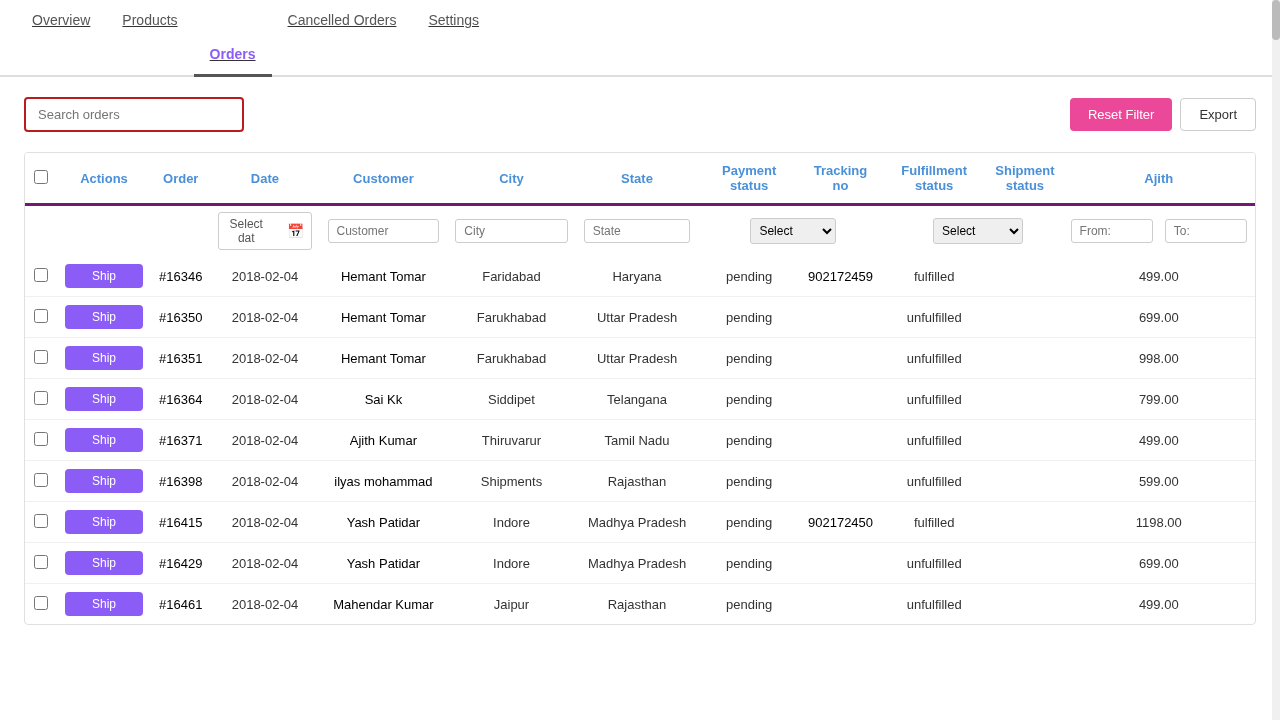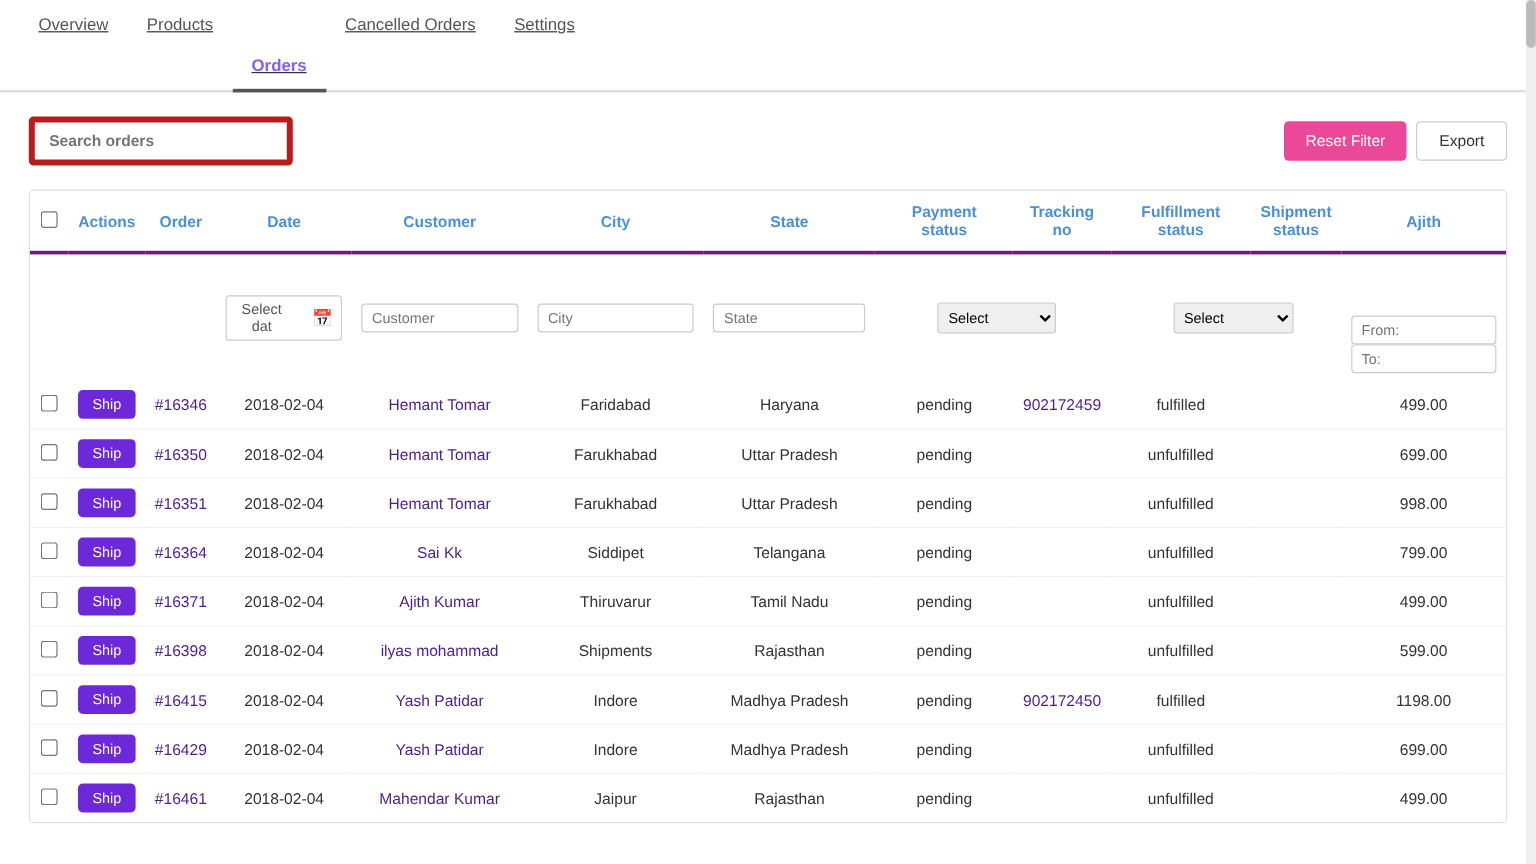--- a/index.html
+++ b/index.html
@@ -32,28 +32,27 @@
     .main-content { padding: 20px 24px; }
 
     
     .toolbar {
       display: flex;
       justify-content: space-between;
       align-items: center;
       margin-bottom: 20px;
     }
     .search-box {
-      border: 5px solid #b91c1c;
+      border: 2px solid #b91c1c;
       border-radius: 4px;
       padding: 8px 12px;
       width: 220px;
       font-size: 13px;
       color: #999;
       outline: none;
-      font-weight: bold;
     }
     .btn-group { display: flex; gap: 8px; }
     .btn-reset {
       background: #ec4899;
       color: #fff;
       border: none;
       border-radius: 4px;
       padding: 8px 18px;
       cursor: pointer;
       font-size: 13px;
@@ -126,47 +125,46 @@
       border: 1px solid #ccc;
       border-radius: 3px;
       padding: 4px 6px;
       font-size: 12px;
       color: #555;
       gap: 16px;
     }
     .date-icon { margin-left: 4px; font-size: 14px; color: #555; cursor: pointer; }
     .from-to-wrap {
       display: flex;
-      flex-direction: column;
-      gap: 0;
-      margin-top: 45px;
+      flex-direction: row;
+      gap: 12px;
     }
     .from-to-input {
       border: 1px solid #ccc;
       border-radius: 3px;
       padding: 4px 8px;
       font-size: 12px;
       outline: none;
       width: 100%;
     }
 
     
     .btn-ship {
-      background: #6d28d9;
+      background: #8b5cf6;
       color: #fff;
       border: none;
       border-radius: 4px;
-      padding: 5px 12px;
+      padding: 5px 27px;
       cursor: pointer;
       font-size: 12px;
       white-space: nowrap;
     }
 
     
-    .link { color: #4c1d95; text-decoration: none; }
+    .link { color: #000000; text-decoration: none; }
 
     
     .scrollbar-track {
       position: fixed;
       right: 0; top: 0; bottom: 0;
       width: 8px;
       background: #f0f0f0;
     }
     .scrollbar-thumb {
       position: absolute;

